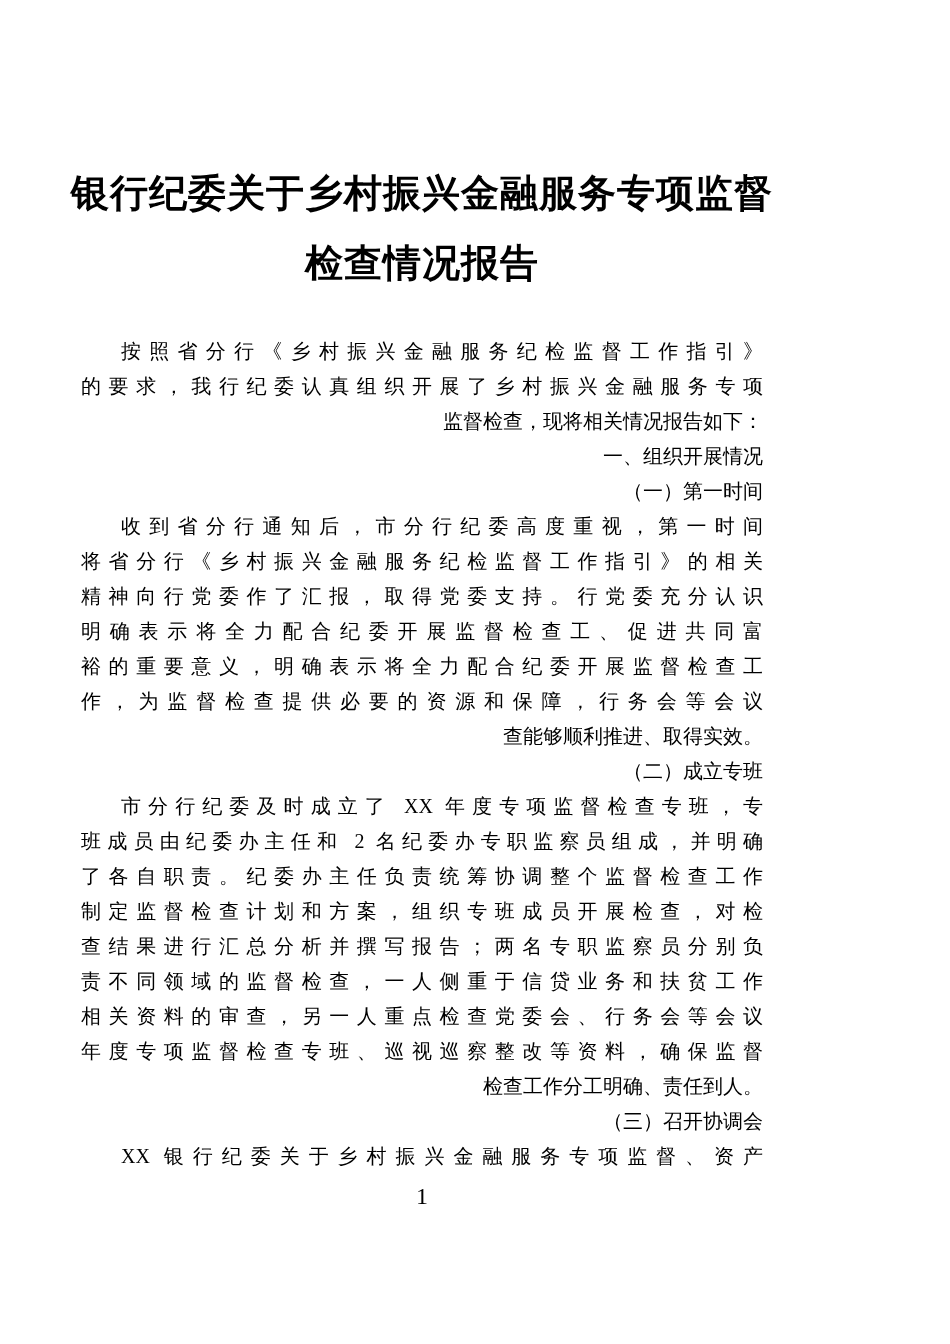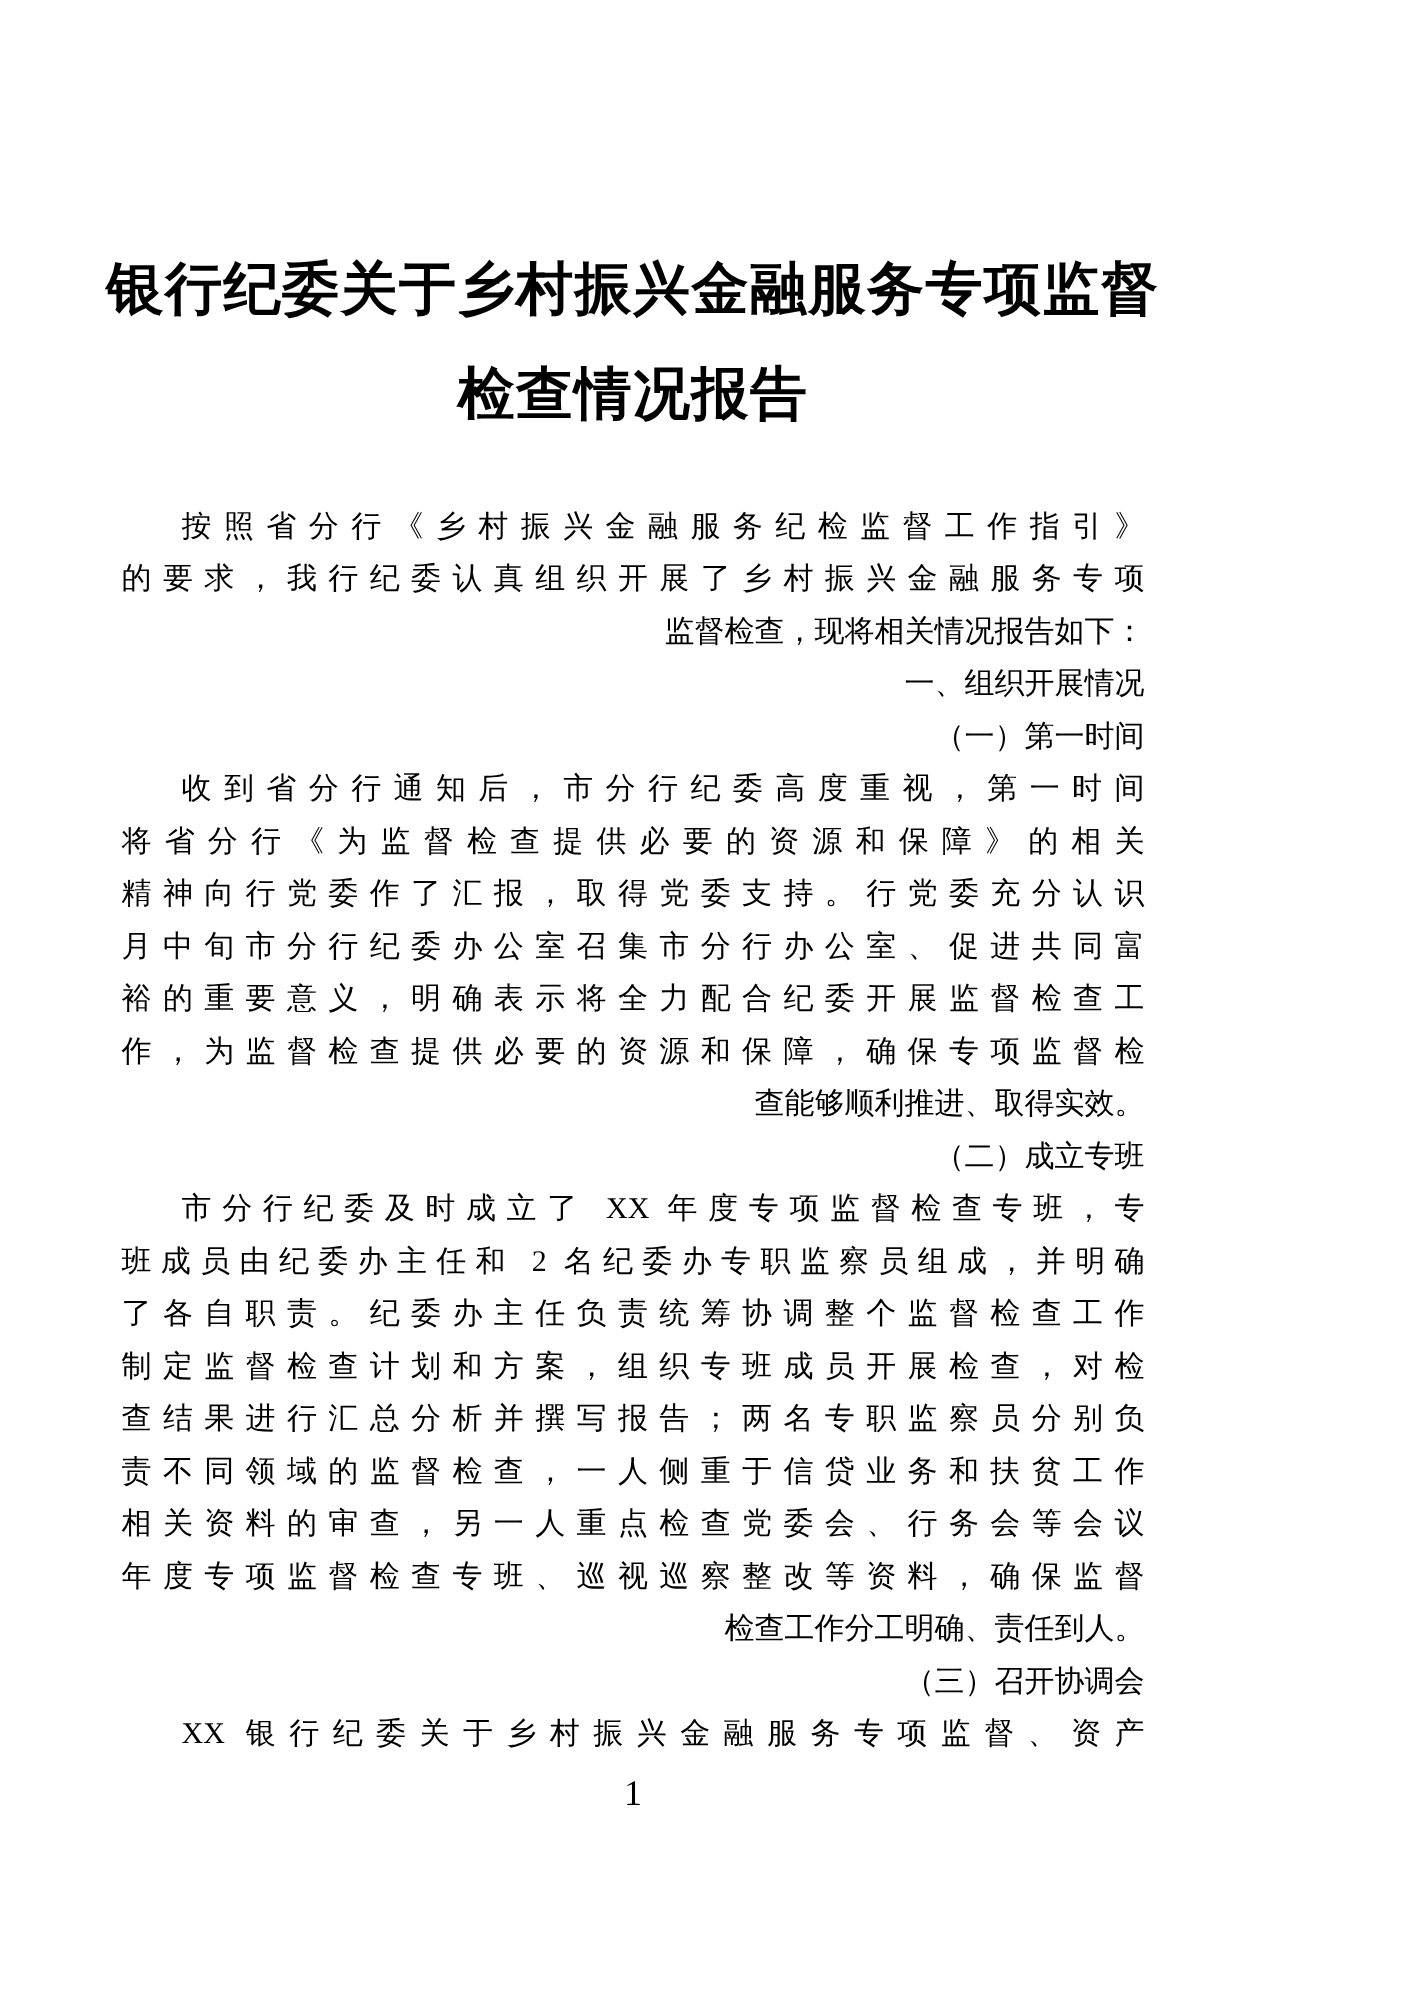--- a/index.html
+++ b/index.html
@@ -70,25 +70,25 @@
     <div class="title-line">检查情况报告</div>
   </div>
 
   <div class="doc-body">
       <div class="line indent justify">按照省分行《乡村振兴金融服务纪检监督工作指引》</div>
       <div class="line justify">的要求，我行纪委认真组织开展了乡村振兴金融服务专项</div>
       <div class="line">监督检查，现将相关情况报告如下：</div>
       <div class="line indent">一、组织开展情况</div>
       <div class="line indent">（一）第一时间</div>
       <div class="line indent justify">收到省分行通知后，市分行纪委高度重视，第一时间</div>
-      <div class="line justify">将省分行《为监督检查提供必要的资源和保障》的相关</div>
+      <div class="line justify">将省分行《乡村振兴金融服务纪检监督工作指引》的相关</div>
       <div class="line justify">精神向行党委作了汇报，取得党委支持。行党委充分认识</div>
-      <div class="line justify">月中旬市分行纪委办公室召集市分行办公室、促进共同富</div>
+      <div class="line justify">明确表示将全力配合纪委开展监督检查工、促进共同富</div>
       <div class="line justify">裕的重要意义，明确表示将全力配合纪委开展监督检查工</div>
-      <div class="line justify">作，为监督检查提供必要的资源和保障，确保专项监督检</div>
+      <div class="line justify">作，为监督检查提供必要的资源和保障，行务会等会议</div>
       <div class="line">查能够顺利推进、取得实效。</div>
       <div class="line indent">（二）成立专班</div>
       <div class="line indent justify">市分行纪委及时成立了 XX 年度专项监督检查专班，专</div>
       <div class="line justify">班成员由纪委办主任和 2 名纪委办专职监察员组成，并明确</div>
       <div class="line justify">了各自职责。纪委办主任负责统筹协调整个监督检查工作</div>
       <div class="line justify">制定监督检查计划和方案，组织专班成员开展检查，对检</div>
       <div class="line justify">查结果进行汇总分析并撰写报告；两名专职监察员分别负</div>
       <div class="line justify">责不同领域的监督检查，一人侧重于信贷业务和扶贫工作</div>
       <div class="line justify">相关资料的审查，另一人重点检查党委会、行务会等会议</div>
       <div class="line justify">年度专项监督检查专班、巡视巡察整改等资料，确保监督</div>

